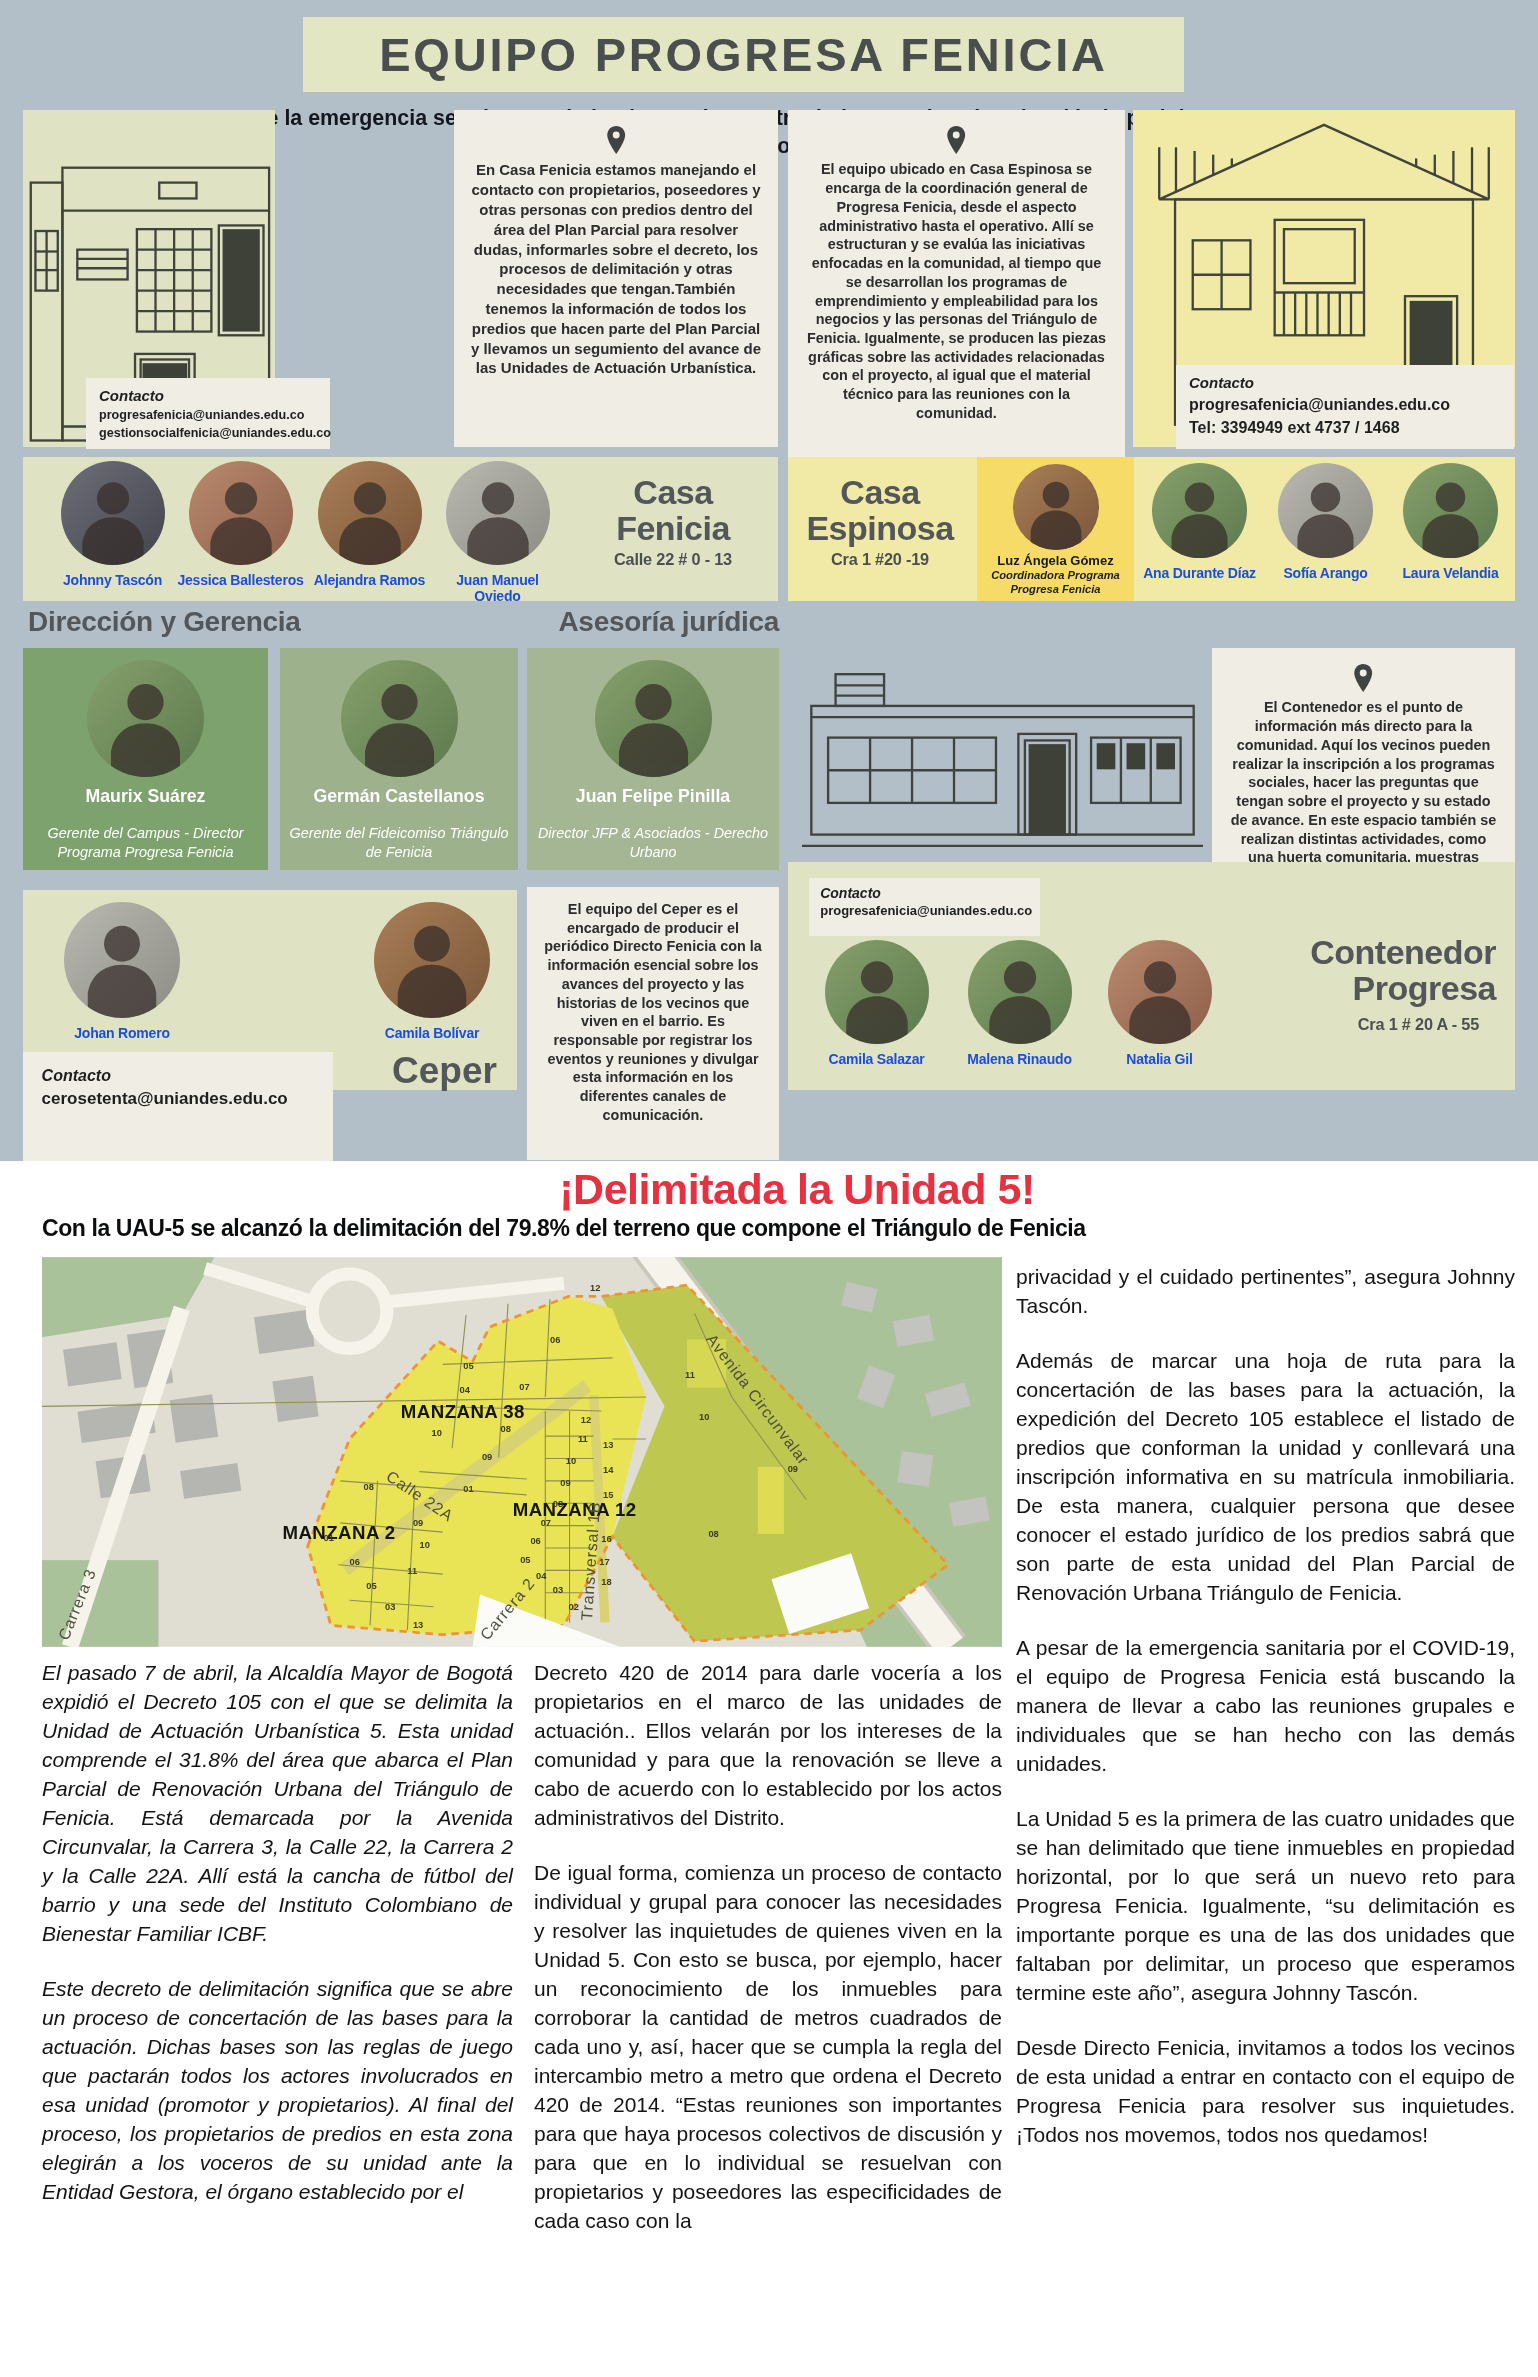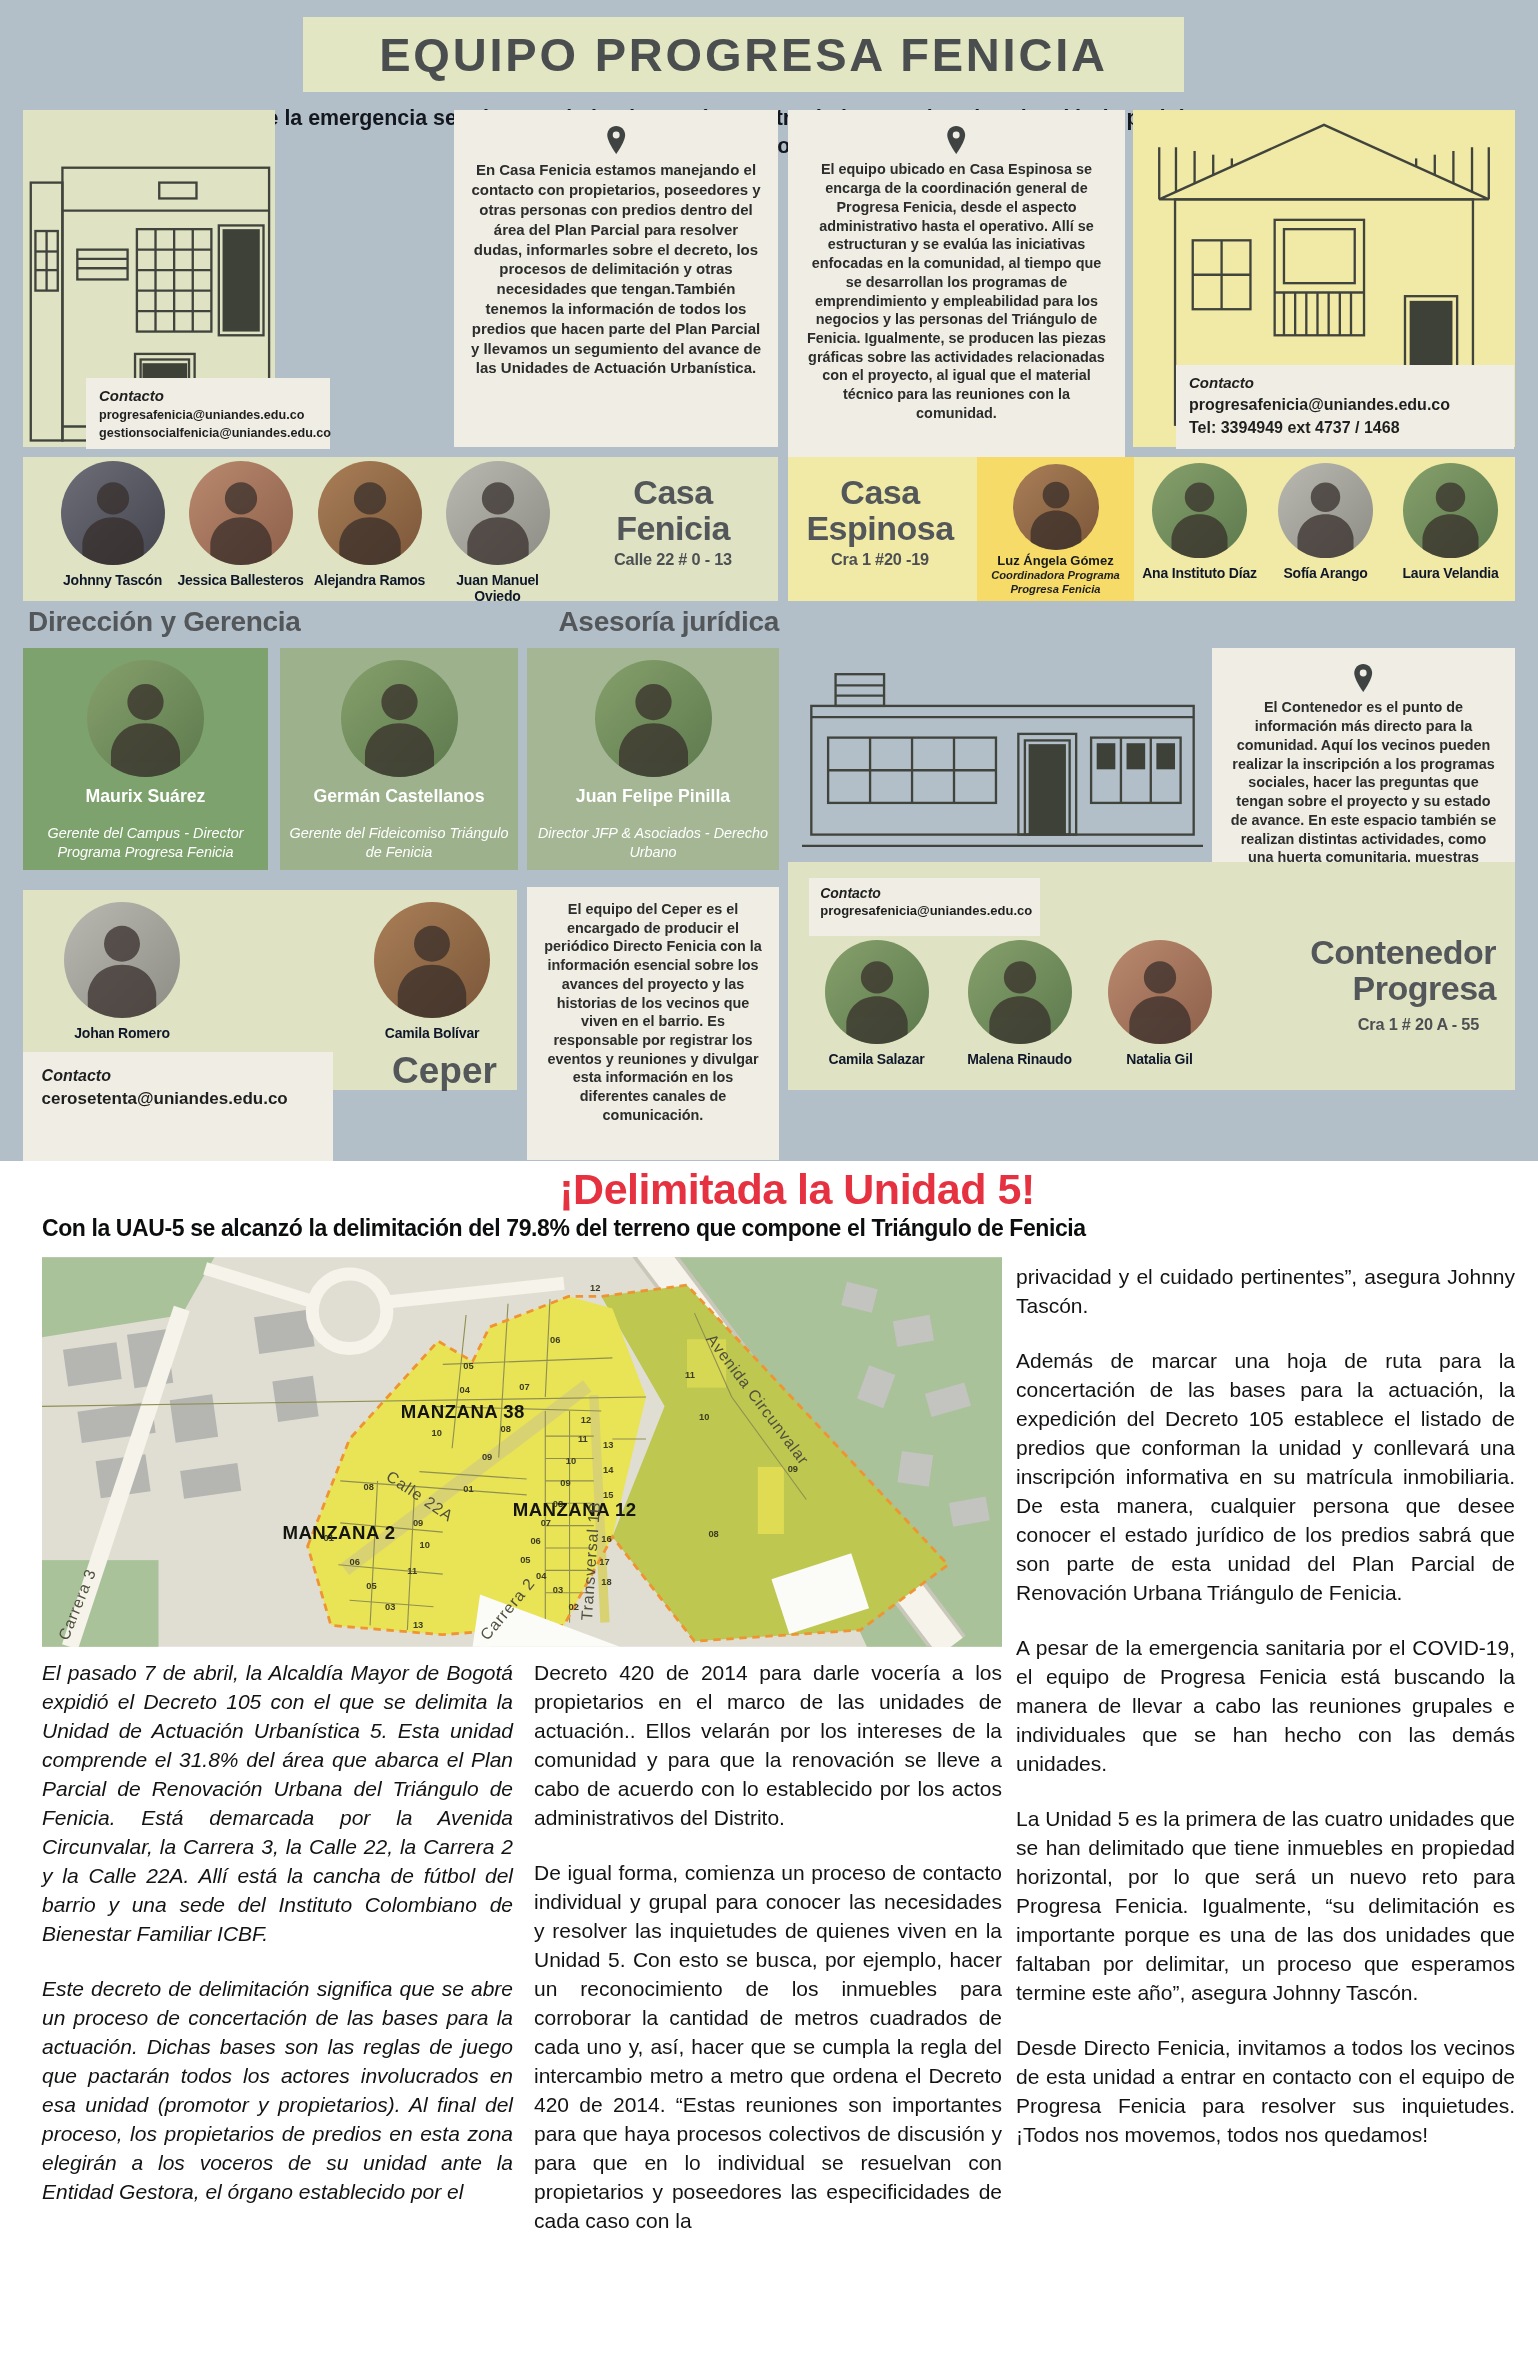--- a/index.html
+++ b/index.html
@@ -49,21 +49,21 @@
   .ce-illus{left:1133px;top:110px;width:382px;height:337px;background:var(--pale-yellow);}
   .ct-illus{left:802px;top:648px;width:401px;height:224px;}
 
   
   .cf-team{left:23px;top:457px;width:755px;height:144px;background:var(--pale-green);}
   .ce-team{left:788px;top:457px;width:727px;height:144px;background:var(--pale-yellow);}
   .cp-panel{left:23px;top:890px;width:494px;height:200px;background:var(--pale-green);}
   .ct-panel{left:788px;top:862px;width:727px;height:228px;background:var(--pale-green);}
 
   .member{position:absolute;width:131px;text-align:center;}
-  .member figcaption{font-size:14px;font-weight:700;color:#0f172a;margin-top:6.5px;letter-spacing:-0.2px;}
+  .member figcaption{font-size:14px;font-weight:700;color:#1d4ed8;margin-top:6.5px;letter-spacing:-0.2px;}
   .avatar{border-radius:50%;margin:0 auto;overflow:hidden;position:relative;}
   .avatar svg{display:block;width:100%;height:100%;}
   .av112{width:104px;height:104px;} .av124{width:116px;height:116px;}
   .av102{width:95px;height:95px;} .av92{width:86px;height:86px;} .av126{width:117px;height:117px;}
   .t-brick{background:linear-gradient(135deg,#b98a6e,#8e5f4a);}
   .t-green{background:linear-gradient(135deg,#86a06b,#5d7a4e);}
   .t-gray{background:linear-gradient(135deg,#b9b9b1,#8d8d85);}
   .t-teal{background:linear-gradient(135deg,#7fa39b,#54756e);}
   .t-wood{background:linear-gradient(135deg,#a97f57,#7b5639);}
   .t-dark{background:linear-gradient(135deg,#6e6e78,#44444e);}
@@ -287,21 +287,21 @@
         </div>
       <figcaption>Luz Ángela Gómez</figcaption>
       <div class="lz-role">Coordinadora Programa Progresa Fenicia</div>
     </figure>
     <figure class="member" style="left:1134px;top:463px">
       <div class="avatar av102 t-green">
           <svg viewBox="0 0 100 100">
             <use href="#person-sil" class="sil"></use>
           </svg>
         </div>
-      <figcaption>Ana Instituto Díaz</figcaption>
+      <figcaption>Ana Durante Díaz</figcaption>
     </figure>
     <figure class="member" style="left:1260px;top:463px">
       <div class="avatar av102 t-gray">
           <svg viewBox="0 0 100 100">
             <use href="#person-sil" class="sil"></use>
           </svg>
         </div>
       <figcaption>Sofía Arango</figcaption>
     </figure>
     <figure class="member" style="left:1385px;top:463px">

